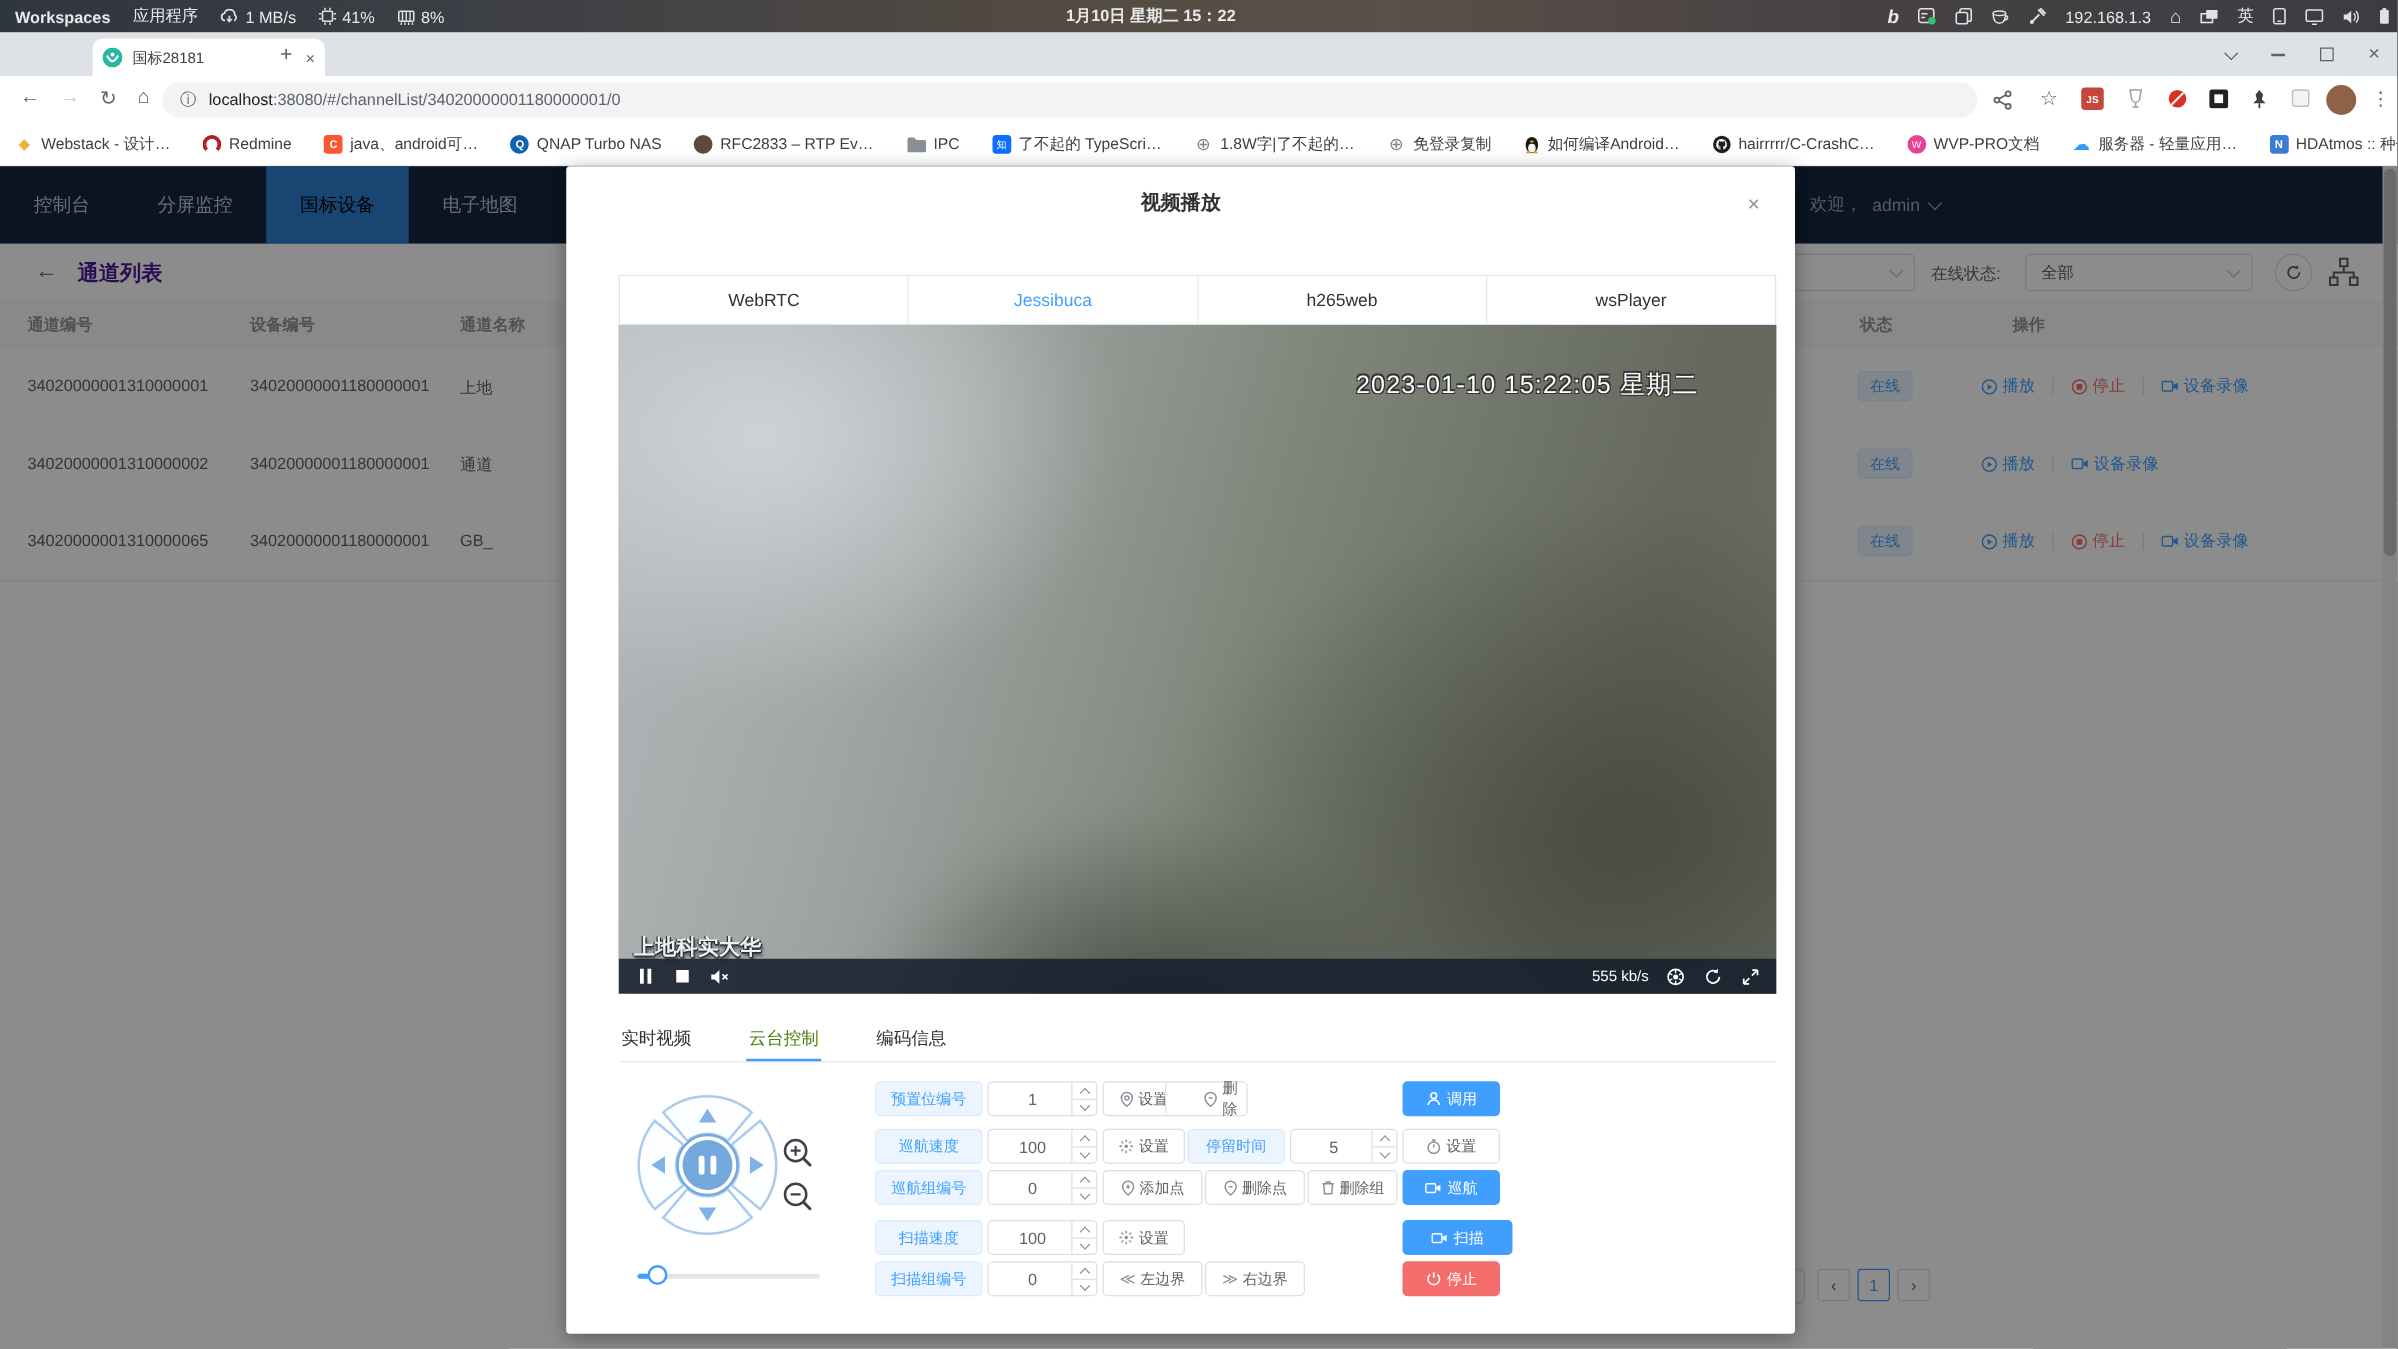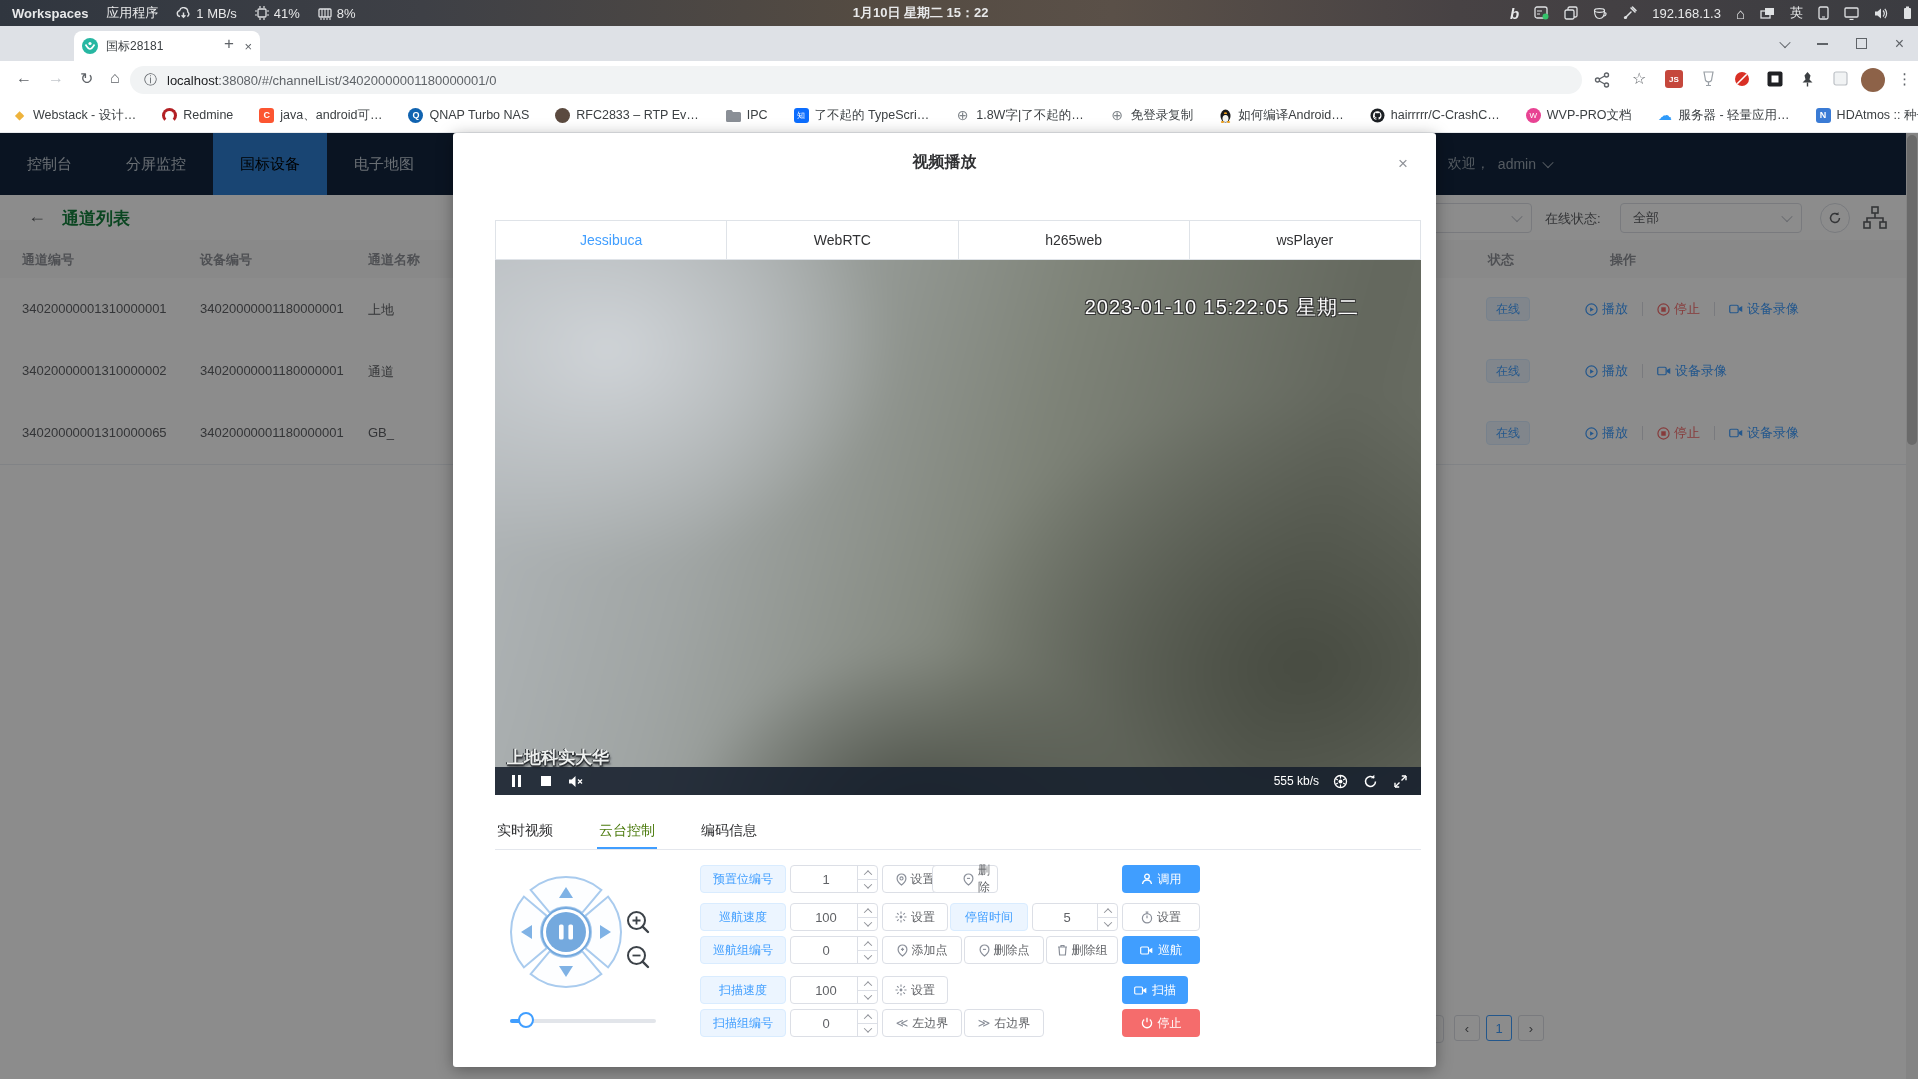--- a/index.html
+++ b/index.html
@@ -44,21 +44,21 @@
   
   .viewport{left:0;top:133px;width:1918px;height:946px;background:#fff;}
   
   .appbg{position:absolute;inset:0;z-index:0;}
   .navbar{position:absolute;left:0;top:0;width:1918px;height:62px;background:#13263e;display:flex;}
   .navitem{height:62px;display:flex;align-items:center;padding:0 27px;color:#bfc8d2;font-size:15px;}
   .navitem.active{background:#2f7fd1;color:#000000;}
   .welcome{position:absolute;right:366px;top:0;height:62px;display:flex;align-items:center;gap:8px;
            color:#9aa5b1;font-size:14px;}
   .headrow{position:absolute;left:0;top:62px;width:1918px;height:46px;background:#fff;}
-  .ttl{position:absolute;left:62px;top:12px;font-size:17px;font-weight:bold;color:#15803d;}
+  .ttl{position:absolute;left:62px;top:12px;font-size:17px;font-weight:bold;color:#4c1d95;}
   .back{position:absolute;left:28px;top:11px;font-size:18px;color:#606266;}
   .selbox{position:absolute;height:30px;background:#fff;border:1px solid #dcdfe6;border-radius:4px;
           display:flex;align-items:center;justify-content:space-between;color:#606266;font-size:13px;
           padding:0 10px 0 12px;box-sizing:border-box;}
   .lbl13{font-size:13px;color:#606266;}
   .thead{position:absolute;left:0;top:107px;width:1918px;height:38px;background:#fafafa;
          border-bottom:1px solid #ebeef5;}
   .th{position:absolute;top:11px;font-size:13px;color:#909399;font-weight:bold;white-space:nowrap;}
   .trow{position:absolute;left:0;width:1918px;height:62px;border-bottom:1px solid #ebeef5;background:#fff;}
   .td{position:absolute;top:23px;font-size:13px;color:#606266;white-space:nowrap;}
@@ -538,22 +538,22 @@
         </div>
     </div>
 
     <div class="dim"></div>
 
     <div class="modal">
       <div class="m-title">视频播放</div>
       <span class="m-close">×</span>
 
       <div class="ptabs">
+        <div class="ptab">WebRTC</div>
         <div class="ptab active">Jessibuca</div>
-        <div class="ptab">WebRTC</div>
         <div class="ptab">h265web</div>
         <div class="ptab">wsPlayer</div>
       </div>
 
       <div class="video">
         <div class="vgrad"></div>
         <div class="vstamp">2023-01-10 15:22:05 星期二</div>
         <div class="vmark">上地科实大华</div>
         <div class="vbar">
           <span class="vbtn" style="margin-left:6px;">
@@ -790,21 +790,21 @@
         </span>
         <span class="fbtn" style="left:429px;width:66px;">
             <span class="ic">
               <svg width="12" height="12" viewBox="0 0 12 12">
                 <circle cx="6" cy="6" r="1.4" fill="currentColor"></circle>
                 <path d="M6 0.5v2.2M6 9.3v2.2M0.5 6h2.2M9.3 6h2.2M2.1 2.1l1.6 1.6M8.3 8.3l1.6 1.6M9.9 2.1L8.3 3.7M3.7 8.3l-1.6 1.6" stroke="currentColor" stroke-width="1.1"></path>
               </svg>
             </span>
             <span>设置</span>
           </span>
-        <span class="fact prim" style="left:669px;width:66px;">
+        <span class="fact prim" style="left:669px;width:88px;">
             <span>
               <svg width="13" height="11" viewBox="0 0 15 12">
                 <rect x="0.8" y="2" width="9" height="8" rx="1.2" fill="none" stroke="#fff" stroke-width="1.3"></rect>
                 <path d="M10.5 5l3.7-2.2v6.4L10.5 7z" fill="#fff"></path>
               </svg>
             </span>
             <span>扫描</span>
           </span>
       </div>
 

